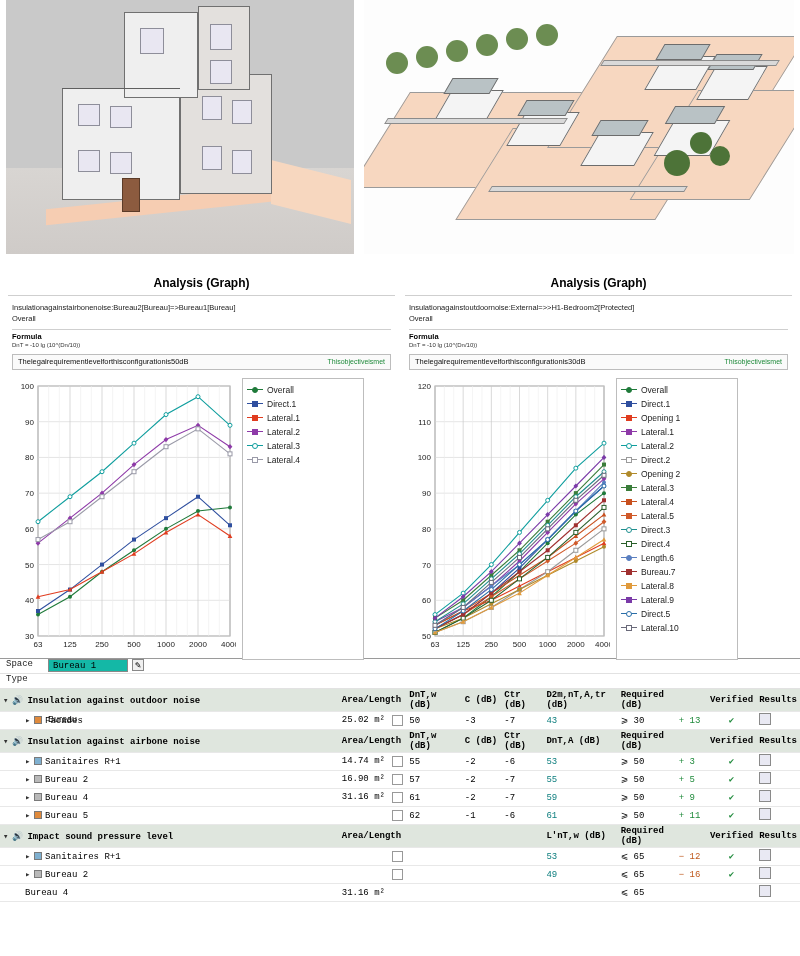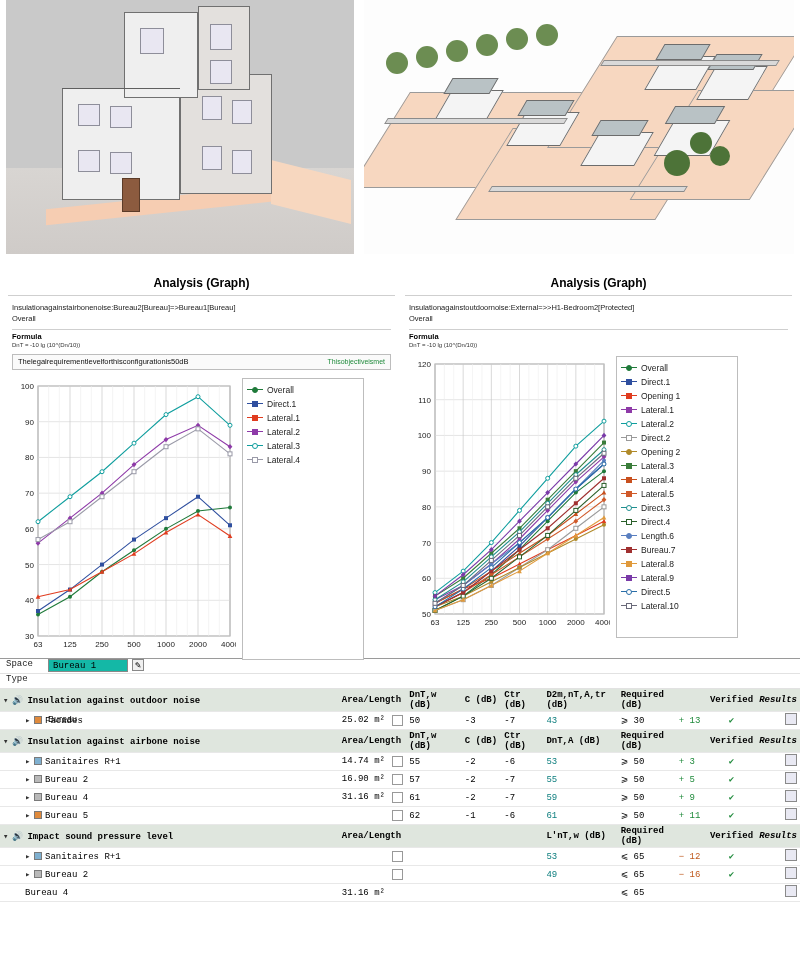--- a/index.html
+++ b/index.html
@@ -77,21 +77,21 @@
   .hdr-cell { background:#dfe6de; font-weight:bold; }
   .c-name { width:395px; }
   .c-area { width:68px; }
   .c-dnt { width:60px; }
   .c-c { width:42px; }
   .c-ctr { width:45px; }
   .c-res { width:76px; }
   .c-req { width:60px; }
   .c-delta { width:34px; }
   .c-ver { width:42px; text-align:center; }
-  .c-rst { width:38px; text-align:right;font-style:italic; }
+  .c-rst { width:38px; text-align:left; }
   .arrow { display:inline-block; width:9px; color:#333; }
   .sq { display:inline-block; width:8px; height:8px; margin-right:3px; vertical-align:-1px; border:1px solid #7a7a7a;}
   .sq.or { background:#e08a3c; }
   .sq.bl { background:#7fb0d0; }
   .sq.gn { background:#7fae6e; }
   .sq.br { background:#b07a4a; }
   .sq.gy { background:#b9b9b9; }
   .spk { display:inline-block; width:10px; color:#333; }
   .chk { color:#1f8a3b; font-weight:bold; }
   .delta-pos { color:#1f8a3b; }
@@ -333,20 +333,24 @@
 
     <div class="panel">
       <div class="panel-title">Analysis (Graph)</div>
       <div class="panel-meta">
         <span class="lbl">Insulationagainstoutdoornoise:External=&gt;&gt;H1-Bedroom2[Protected]</span>
         <span class="lbl">Overall</span>
       </div>
       <div class="formula-box">
         <div class="formula-title">Formula</div>
         <div class="formula-expr">DnT  =  -10  lg  (10^(Dn/10))</div>
+      </div>
+      <div class="req-box">
+        <span class="req-text">Thelegalrequirementlevelforthisconfigurationis30dB</span>
+        <span class="req-ok">Thisobjectiveismet</span>
       </div>
       <div class="chart-area">
         <div class="plot-wrap">
           <svg id="chart1" width="205" height="278">
               <rect x="30" y="8" width="169" height="250" fill="#ffffff" stroke="#999" stroke-width="1"></rect>
               <line x1="30" y1="258" x2="199" y2="258" stroke="#d8d8d8" stroke-width="0.7"></line>
               <text x="26" y="261" text-anchor="end" font-size="8" fill="#222" font-family="&quot;Liberation Sans&quot;, sans-serif">50</text>
               <line x1="30" y1="222.28571428571428" x2="199" y2="222.28571428571428" stroke="#d8d8d8" stroke-width="0.7"></line>
               <text x="26" y="225.28571428571428" text-anchor="end" font-size="8" fill="#222" font-family="&quot;Liberation Sans&quot;, sans-serif">60</text>
               <line x1="30" y1="186.57142857142856" x2="199" y2="186.57142857142856" stroke="#d8d8d8" stroke-width="0.7"></line>

